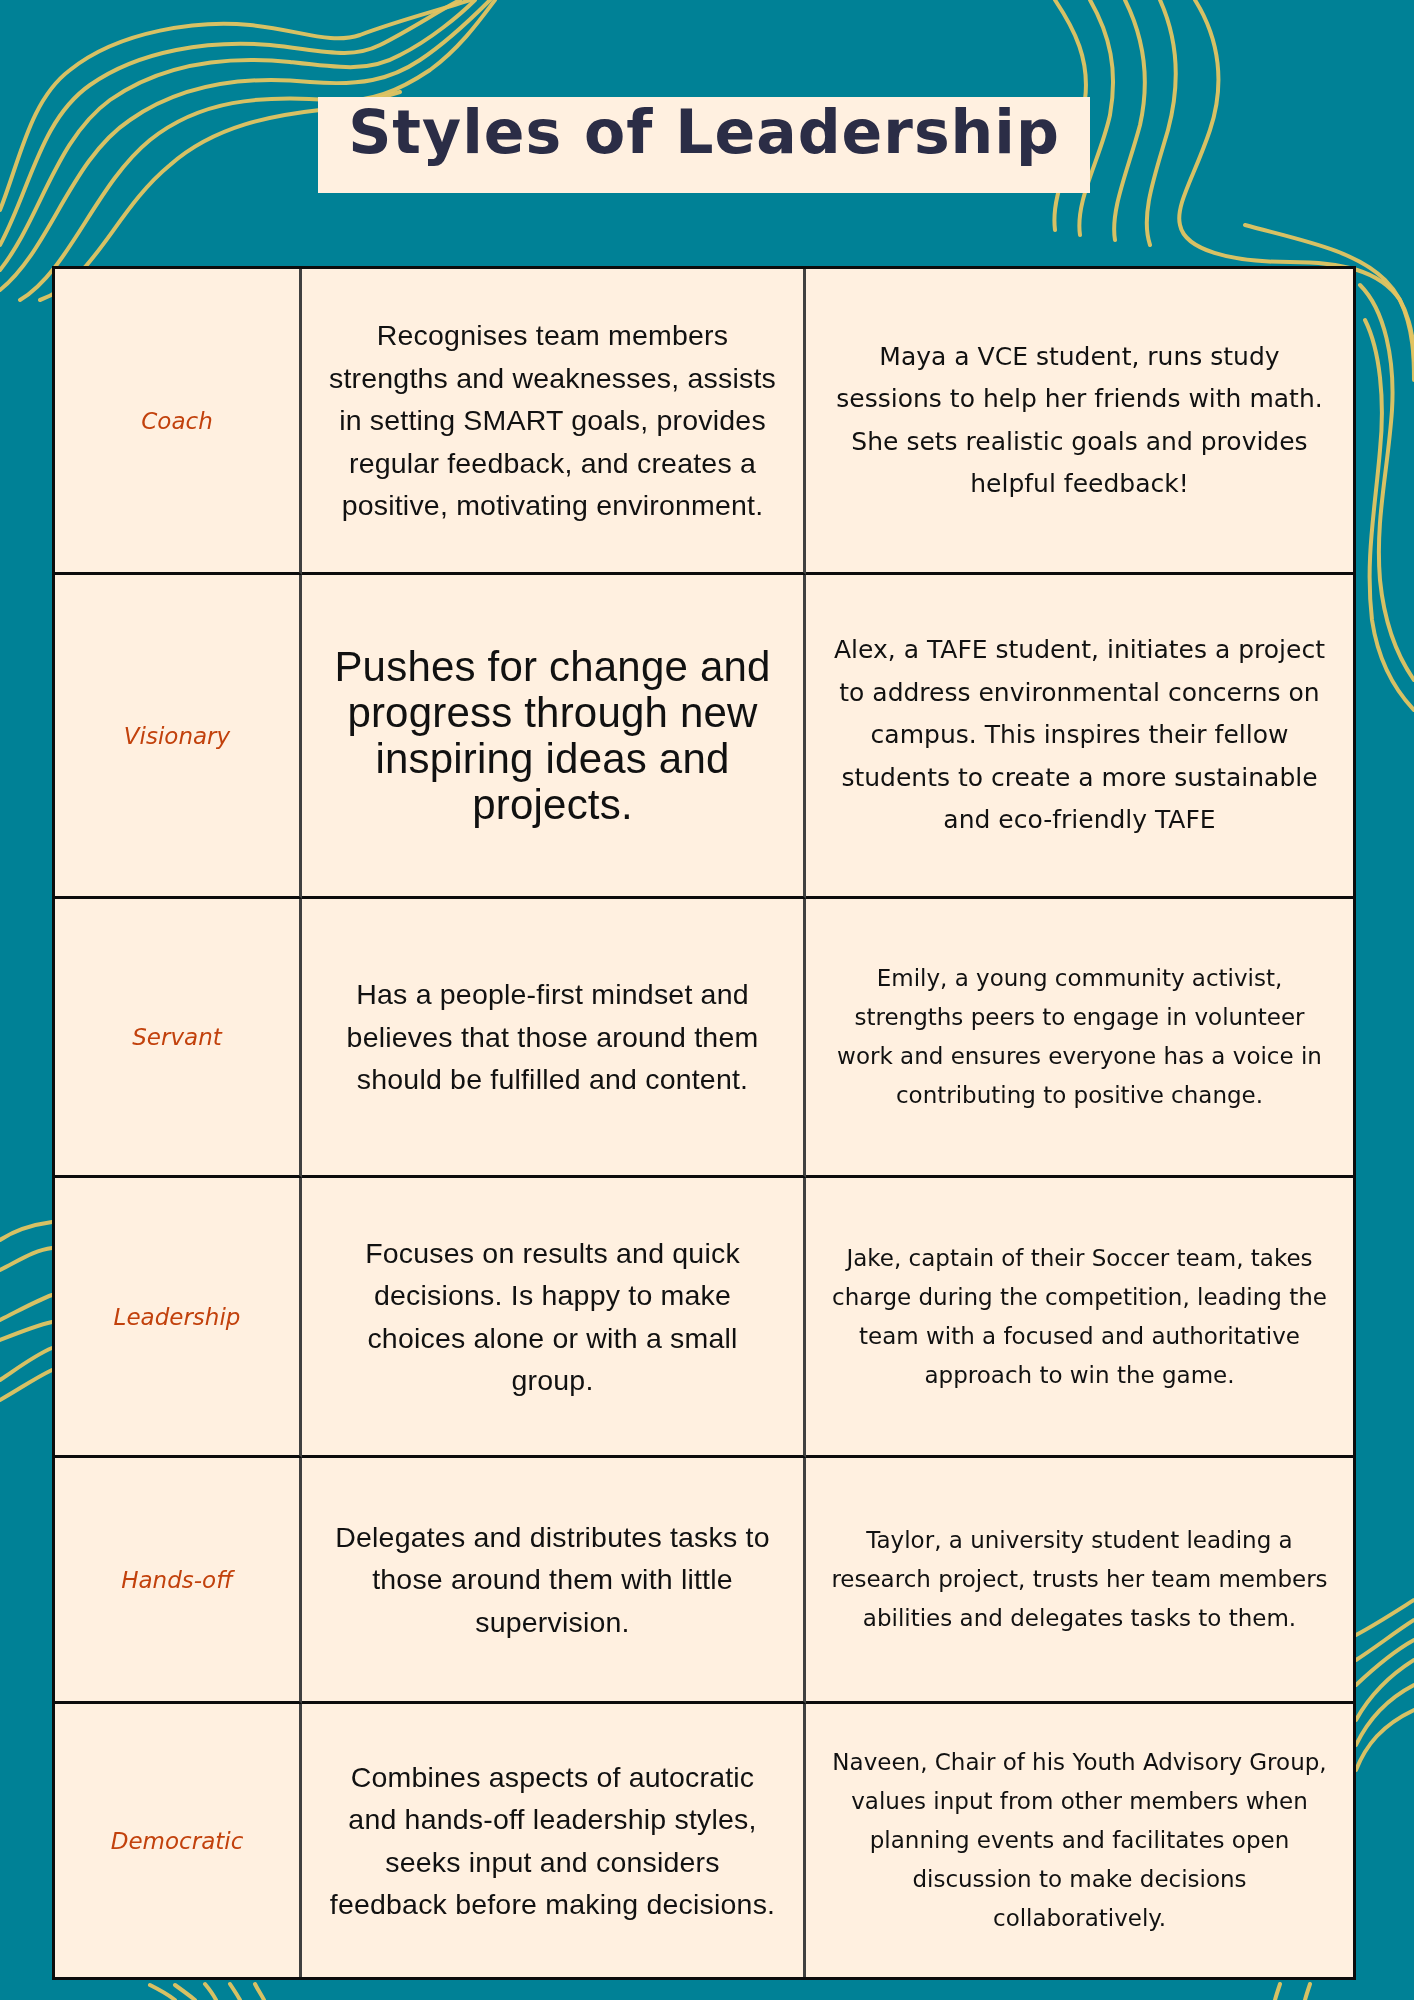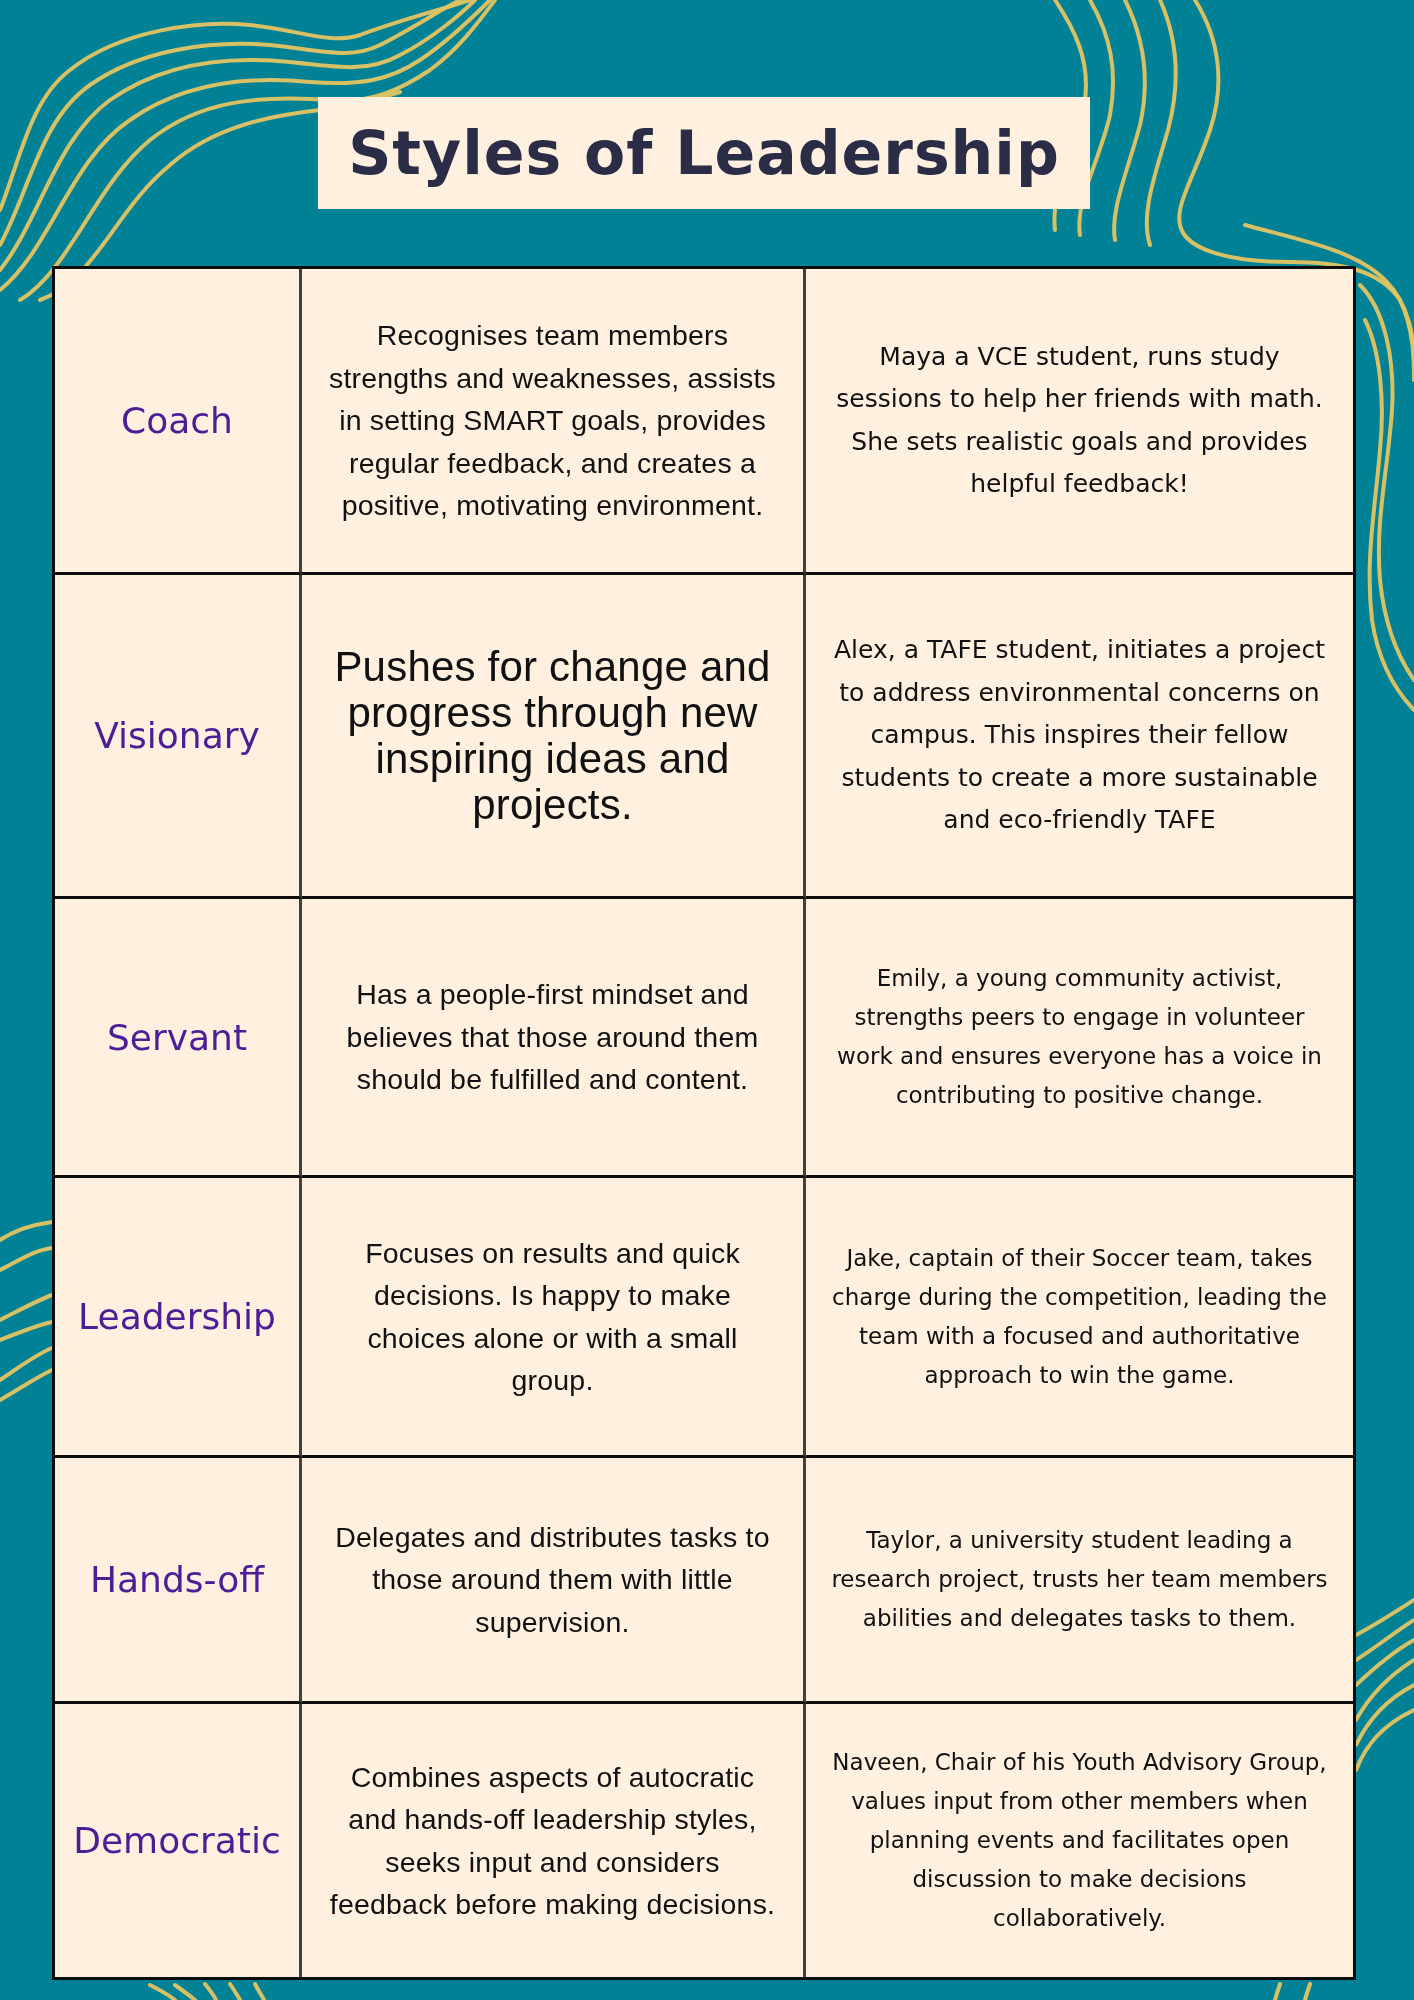--- a/index.html
+++ b/index.html
@@ -18,23 +18,23 @@
     .waves path {
       fill: none;
       stroke: #e3c461;
       stroke-width: 4;
       stroke-linecap: round;
       opacity: 0.95;
     }
     .title-box {
       position: absolute;
       left: 318px; top: 97px;
-      width: 772px; height: 112px;
+      width: 772px; height: 96px;
       background: #fff0e0;
-      display: flex; align-items: center; justify-content: center;
+      display: flex; align-items: flex-start; justify-content: center;
     }
     .title-box h1 {
       font-family: "DejaVu Sans", sans-serif;
       font-weight: bold;
       font-size: 60px;
       letter-spacing: 1px;
       color: #2b2d46;
       white-space: nowrap;
     }
     .table {
@@ -53,22 +53,23 @@
       color: #111111;
       border-right: 3px solid #404040;
       border-bottom: 3px solid #0c0c0c;
       padding: 12px 22px;
     }
     .cell.c3 { border-right: none; padding: 0 20px; }
     .row-last .cell { border-bottom: none; text-align: center; }
     .row { display: contents; }
     .style-name {
       font-family: "DejaVu Sans", sans-serif;
-      font-size: 36px;
-      color: #4c1d95;
+      font-size: 23px;
+      color: #c2410c;
+      font-style: italic;
     }
     .desc {
       font-family: "Liberation Sans Narrow", "Liberation Sans", sans-serif;
       font-size: 28.5px;
       line-height: 42.5px;
       letter-spacing: 0.2px;
     }
     .desc.big { font-size: 42px; line-height: 46px; }
     .example {
       font-family: "DejaVu Sans", sans-serif;

